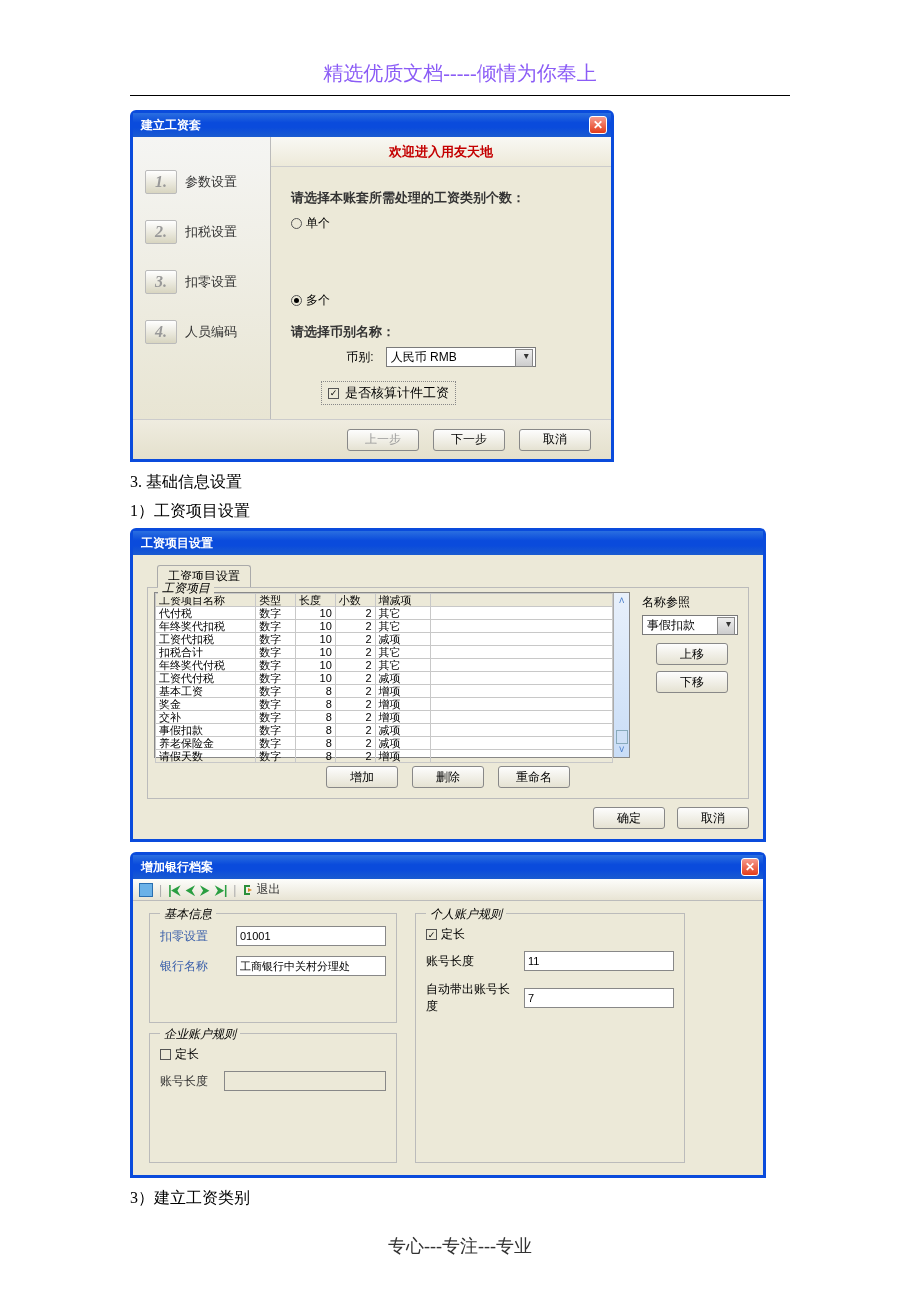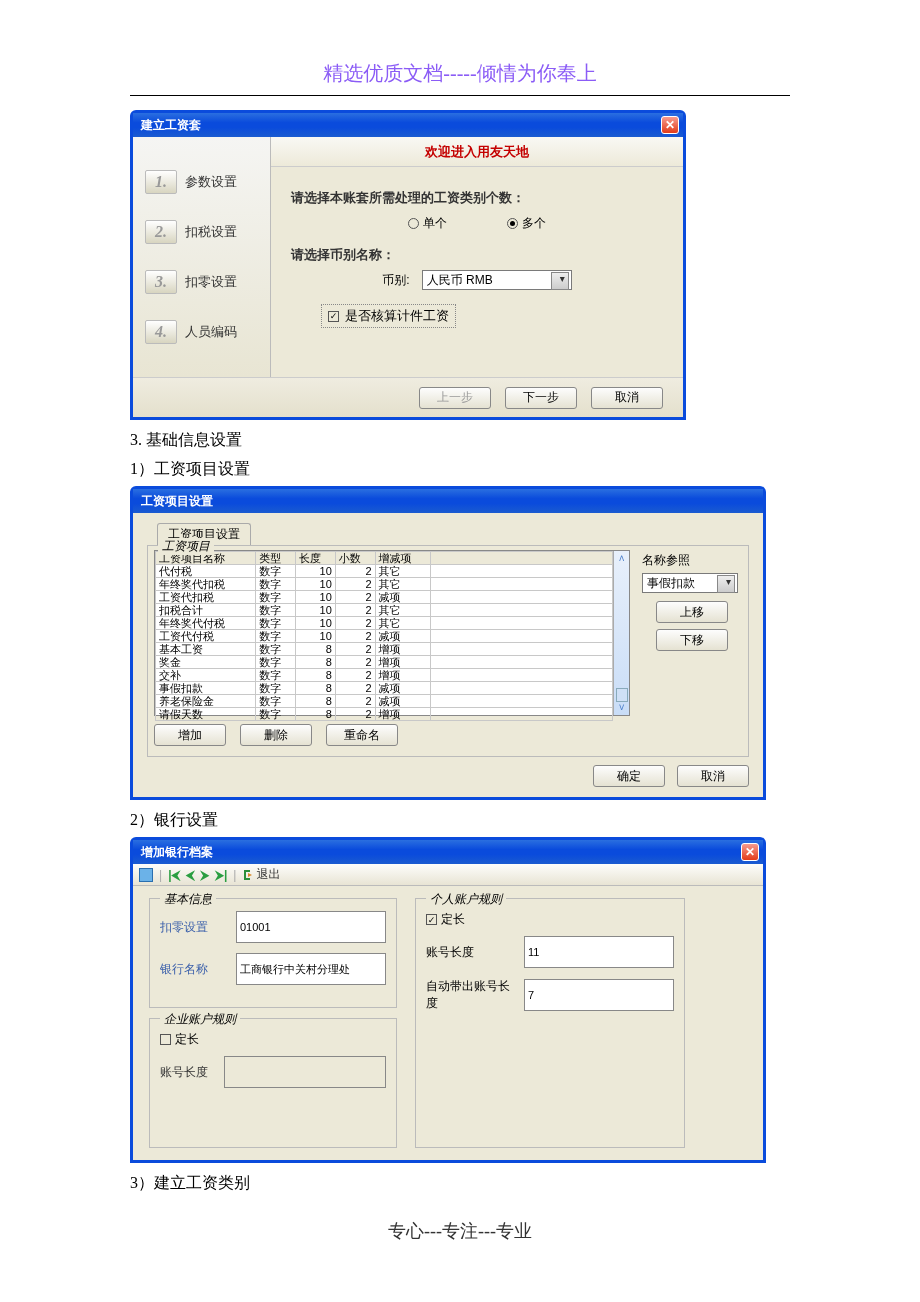--- a/index.html
+++ b/index.html
@@ -65,21 +65,21 @@
     font-weight: bold;
     font-size: 12px;
     line-height: 1;
   }
   .xp-body {
     background: #ece9d8;
     padding: 0;
   }
 
   
-  .win1 { width: 556px; }
+  .win1 { width: 484px; }
   .win1-body { display: flex; flex-direction: column; }
   .win1-top { display: flex; }
   .win1-sidebar {
     width: 138px;
     background: linear-gradient(#f5f5f3, #e8e5d3);
     border-right: 1px solid #bbb;
     padding: 20px 0;
   }
   .step-item {
     display: flex;
@@ -124,20 +124,21 @@
     font-weight: bold;
     color: #333;
     margin: 4px 0;
   }
   .radio-row {
     display: flex;
     gap: 60px;
     justify-content: center;
     margin: 8px 0 14px 0;
     font-size: 12px;
+    flex-direction: column;
   }
   .radio-row label { display: flex; align-items: center; gap: 4px; }
   .cur-row {
     display: flex;
     gap: 12px;
     align-items: center;
     justify-content: center;
     margin: 6px 0 12px 0;
   }
   .dropdown {
@@ -265,20 +266,21 @@
   }
   .side-controls {
     width: 100px;
     padding-top: 2px;
   }
   .side-controls .lbl { font-size: 12px; margin-bottom: 4px; }
   .side-controls .dropdown { width: 96px; margin-bottom: 8px; }
   .side-controls .xp-btn { width: 64px; margin-bottom: 6px; margin-left: 14px; }
   .btn-row-center {
     display: flex;
+    justify-content: center;
     gap: 14px;
     margin-top: 8px;
   }
   .footer-row {
     display: flex;
     justify-content: flex-end;
     gap: 12px;
     margin-top: 8px;
     padding-right: 4px;
   }
@@ -309,21 +311,21 @@
     grid-template-columns: 1fr 1fr 1fr;
     grid-template-rows: auto auto;
     gap: 10px;
   }
   .win3-body .group-box { padding: 12px 10px; min-height: 110px; }
   .form-row { display: flex; align-items: center; gap: 8px; margin-bottom: 10px; font-size: 12px; }
   .form-row .flabel { width: 68px; color: #3a5faa; }
   .form-row .flabel2 { width: 90px; }
   .finput {
     border: 1px solid #888;
-    height: 32px;
+    height: 20px;
     background: #fff;
     font-size: 11px;
     padding: 0 3px;
     flex: 1;
   }
   .win3-body .left-col { grid-column: 1; }
   .win3-body .right-col { grid-column: 2; grid-row: 1 / span 2; }
   .inline-check { display: flex; align-items: center; gap: 4px; font-size: 12px; margin-bottom: 8px; }
 
 </style>
@@ -546,21 +548,20 @@
           <div class="xp-btn">重命名</div>
         </div>
       </div>
       <div class="footer-row">
         <div class="xp-btn">确定</div>
         <div class="xp-btn">取消</div>
       </div>
     </div>
   </div>
 
-  <div class="section-label">2）银行设置</div>
 
   <div class="xp-window win3">
     <div class="xp-titlebar">
       <span>增加银行档案</span>
       <div class="xp-close">✕</div>
     </div>
     <div class="tb">
       <span class="tb-icon tb-save"></span>
       <span class="tb-sep">|</span>
       <span class="tb-arrow">|⮜</span>

